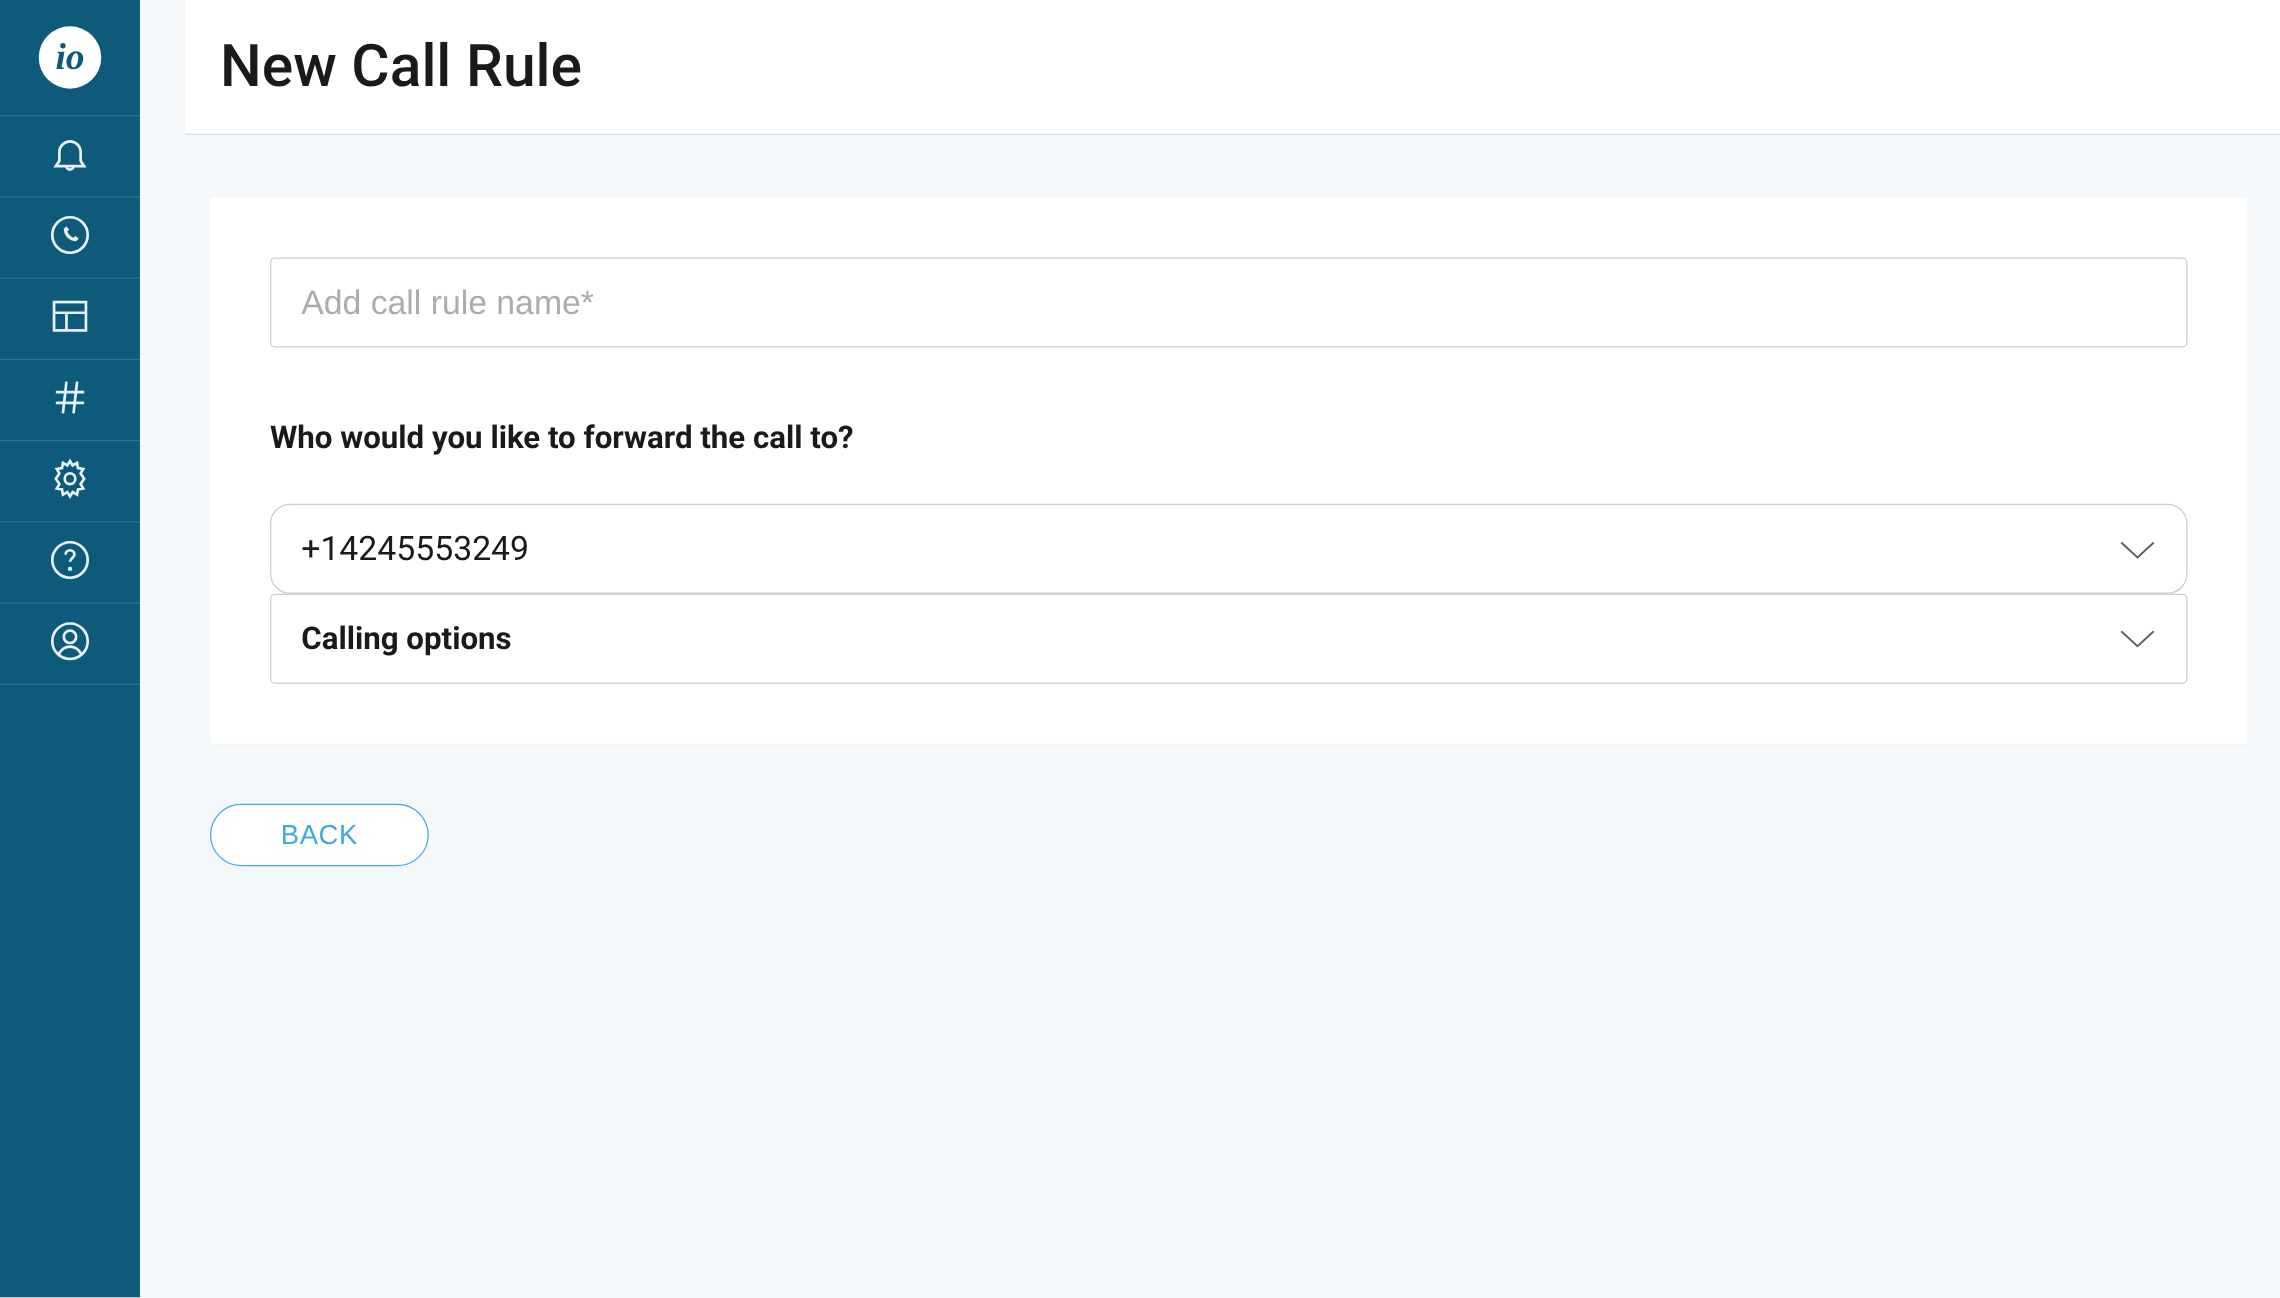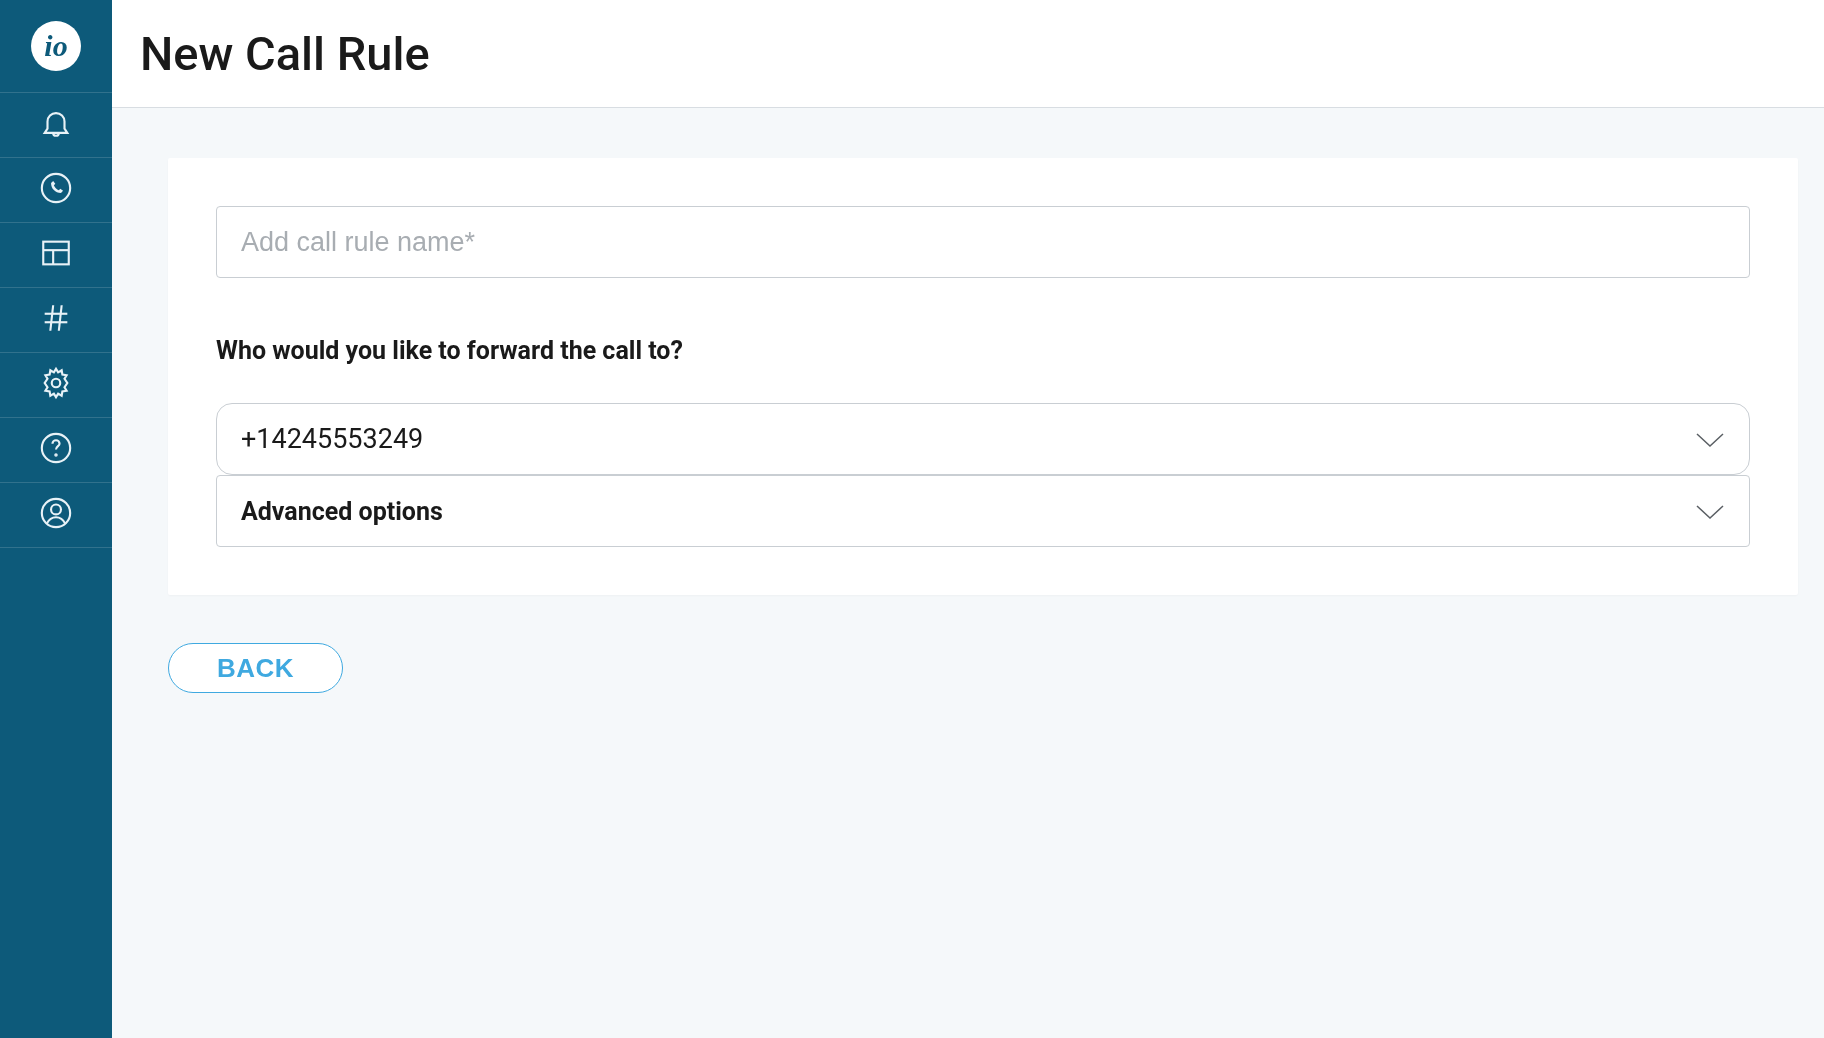--- a/index.html
+++ b/index.html
@@ -63,20 +63,21 @@
     display: flex;
     flex-direction: column;
   }
   .header {
     height: 108px;
     background: #ffffff;
     border-bottom: 1px solid #d8dde2;
     display: flex;
     align-items: center;
     padding-left: 28px;
+    margin-left: 36px;
   }
   .page-title {
     font-size: 47px;
     font-weight: 500;
     color: #1a1a1a;
   }
   .content-area {
     flex: 1;
     padding: 50px 26px 0 56px;
   }
@@ -160,22 +161,22 @@
     cursor: pointer;
   }
   .button-row {
     display: flex;
     gap: 10px;
     margin-top: 48px;
   }
   .btn {
     height: 50px;
     border-radius: 25px;
-    font-size: 26px;
-    font-weight: 700;
+    font-size: 22px;
+    font-weight: 400;
     letter-spacing: 0.5px;
     display: flex;
     align-items: center;
     justify-content: center;
     cursor: pointer;
     border: none;
   }
   .btn-back {
     width: 175px;
     background: #ffffff;
@@ -285,21 +286,21 @@
         <span>+14245553249</span>
         <span>
           <svg class="chevron-icon" viewBox="0 0 30 16">
               <polyline points="2,2 15,14 28,2"></polyline>
             </svg>
         </span>
       </div>
 
 
       <div class="expand-box">
-        <span>Advanced options</span>
+        <span>Calling options</span>
         <span>
           <svg class="chevron-icon" viewBox="0 0 30 16">
               <polyline points="2,2 15,14 28,2"></polyline>
             </svg>
         </span>
       </div>
 
     </div>
 
     <div class="button-row">

